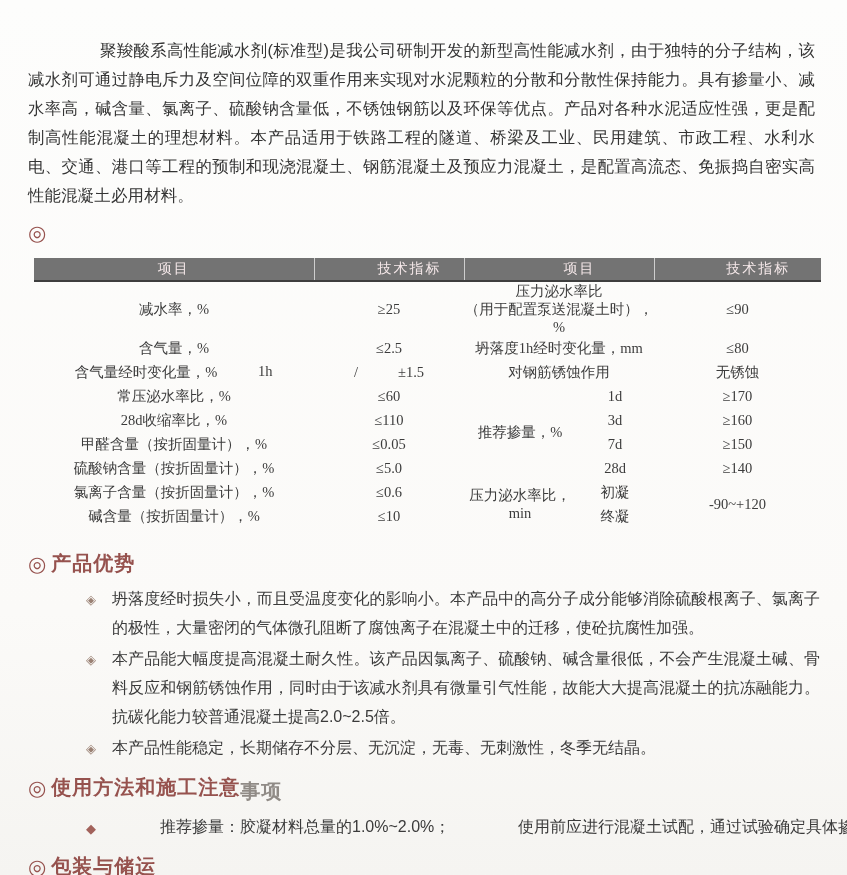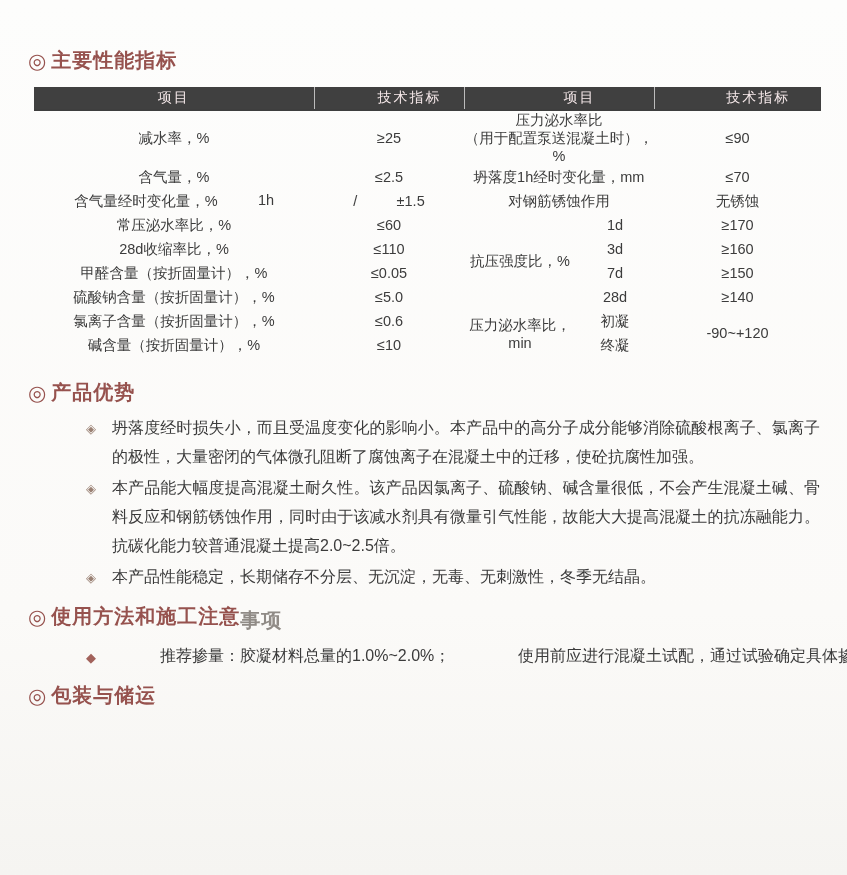--- a/index.html
+++ b/index.html
@@ -41,30 +41,30 @@
   
   table.perf {
     margin: 13px 0 0 6px;
     width: 787px;
     border-collapse: collapse;
     table-layout: fixed;
     font-size: 14.5px;
     color: #3c3c3c;
   }
   table.perf th {
-    background: #404040;
+    background: #737373;
     color: #f6e9ea;
     font-weight: normal;
     font-size: 14px;
     height: 23px;
     border-bottom: 2px solid #3e3e3e;
     letter-spacing: 2px;
   }
   table.perf th.sep { border-left: 1px solid rgba(255,255,255,0.65); padding-left: 41px; }
-  table.perf td { text-align: center; vertical-align: middle; height: 24px; padding: 0; }
+  table.perf td { text-align: center; vertical-align: middle; height: 24px; padding: 0; font-family: Liberation Serif, serif; }
   table.perf tr.r1 td { height: 42px; }
   .two-line { line-height: 18px; }
   .cell-flex { display: flex; }
   .cell-flex .lab { flex: 1; text-align: center; }
   .cell-flex .time { width: 56px; text-align: left; }
   .cell-even { display: flex; align-items: center; justify-content: space-evenly; }
 
   
   ul.bullets { list-style: none; margin: 7px 0 0 0; }
   ul.bullets li {
@@ -88,24 +88,24 @@
   li.split { display: block; }
   li.split .inner { display: flex; justify-content: space-between; width: 726px; margin-left: 48px; }
 
   .usage-list { margin-top: 9px; }
 </style>
 </head>
 <body>
 
 <div class="page">
 
+  <p class="intro">聚羧酸系高性能减水剂(标准型)是我公司研制开发的新型高性能减水剂，由于独特的分子结构，该减水剂可通过静电斥力及空间位障的双重作用来实现对水泥颗粒的分散和分散性保持能力。具有掺量小、减水率高，碱含量、氯离子、硫酸钠含量低，不锈蚀钢筋以及环保等优点。产品对各种水泥适应性强，更是配制高性能混凝土的理想材料。本产品适用于铁路工程的隧道、桥梁及工业、民用建筑、市政工程、水利水电、交通、港口等工程的预制和现浇混凝土、钢筋混凝土及预应力混凝土，是配置高流态、免振捣自密实高性能混凝土必用材料。</p>
 
   <div class="sec-title t-perf">
     <span class="ring">◎</span>
-    <span>主要性能指标</span>
   </div>
 
   <table class="perf">
     <colgroup>
       <col style="width:280px">
         <col style="width:150px">
         <col style="width:112px">
         <col style="width:78px">
         <col style="width:167px">
     </colgroup>
@@ -126,42 +126,42 @@
             <div>压力泌水率比</div>
             <div>（用于配置泵送混凝土时），%</div>
           </div>
         </td>
         <td>≤90</td>
       </tr>
       <tr>
         <td>含气量，%</td>
         <td>≤2.5</td>
         <td colspan="2">坍落度1h经时变化量，mm</td>
-        <td>≤70</td>
+        <td>≤80</td>
       </tr>
       <tr>
         <td>
           <div class="cell-flex">
             <span class="lab">含气量经时变化量，%</span>
             <span class="time">1h</span>
           </div>
         </td>
         <td>
           <div class="cell-even">
             <span>/</span>
             <span>±1.5</span>
           </div>
         </td>
         <td colspan="2">对钢筋锈蚀作用</td>
         <td>无锈蚀</td>
       </tr>
       <tr>
         <td>常压泌水率比，%</td>
         <td>≤60</td>
-        <td rowspan="4">抗压强度比，%</td>
+        <td rowspan="4">推荐掺量，%</td>
         <td>1d</td>
         <td>≥170</td>
       </tr>
       <tr>
         <td>28d收缩率比，%</td>
         <td>≤110</td>
         <td>3d</td>
         <td>≥160</td>
       </tr>
       <tr>

